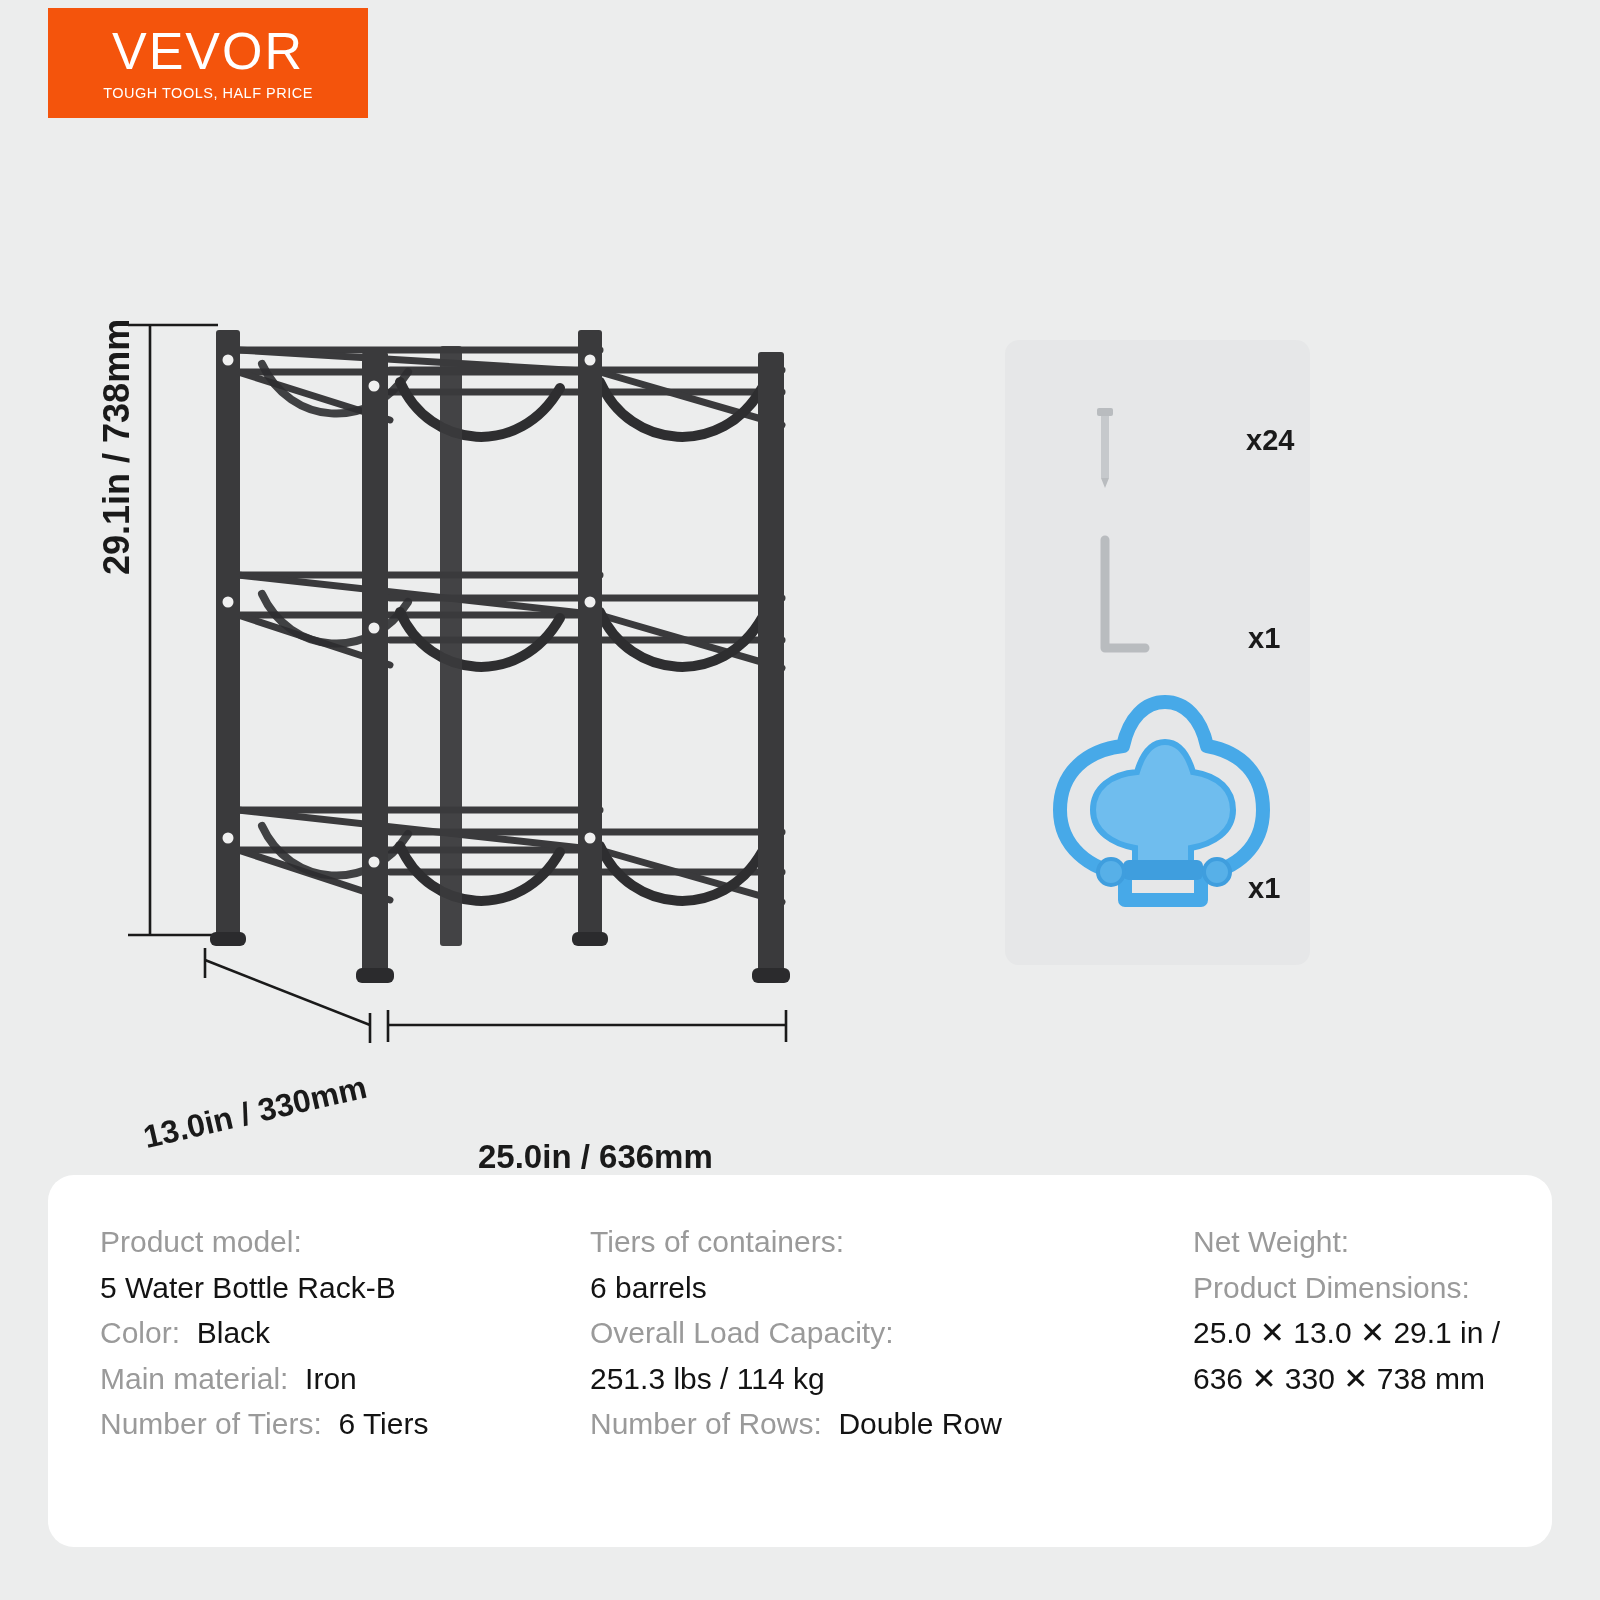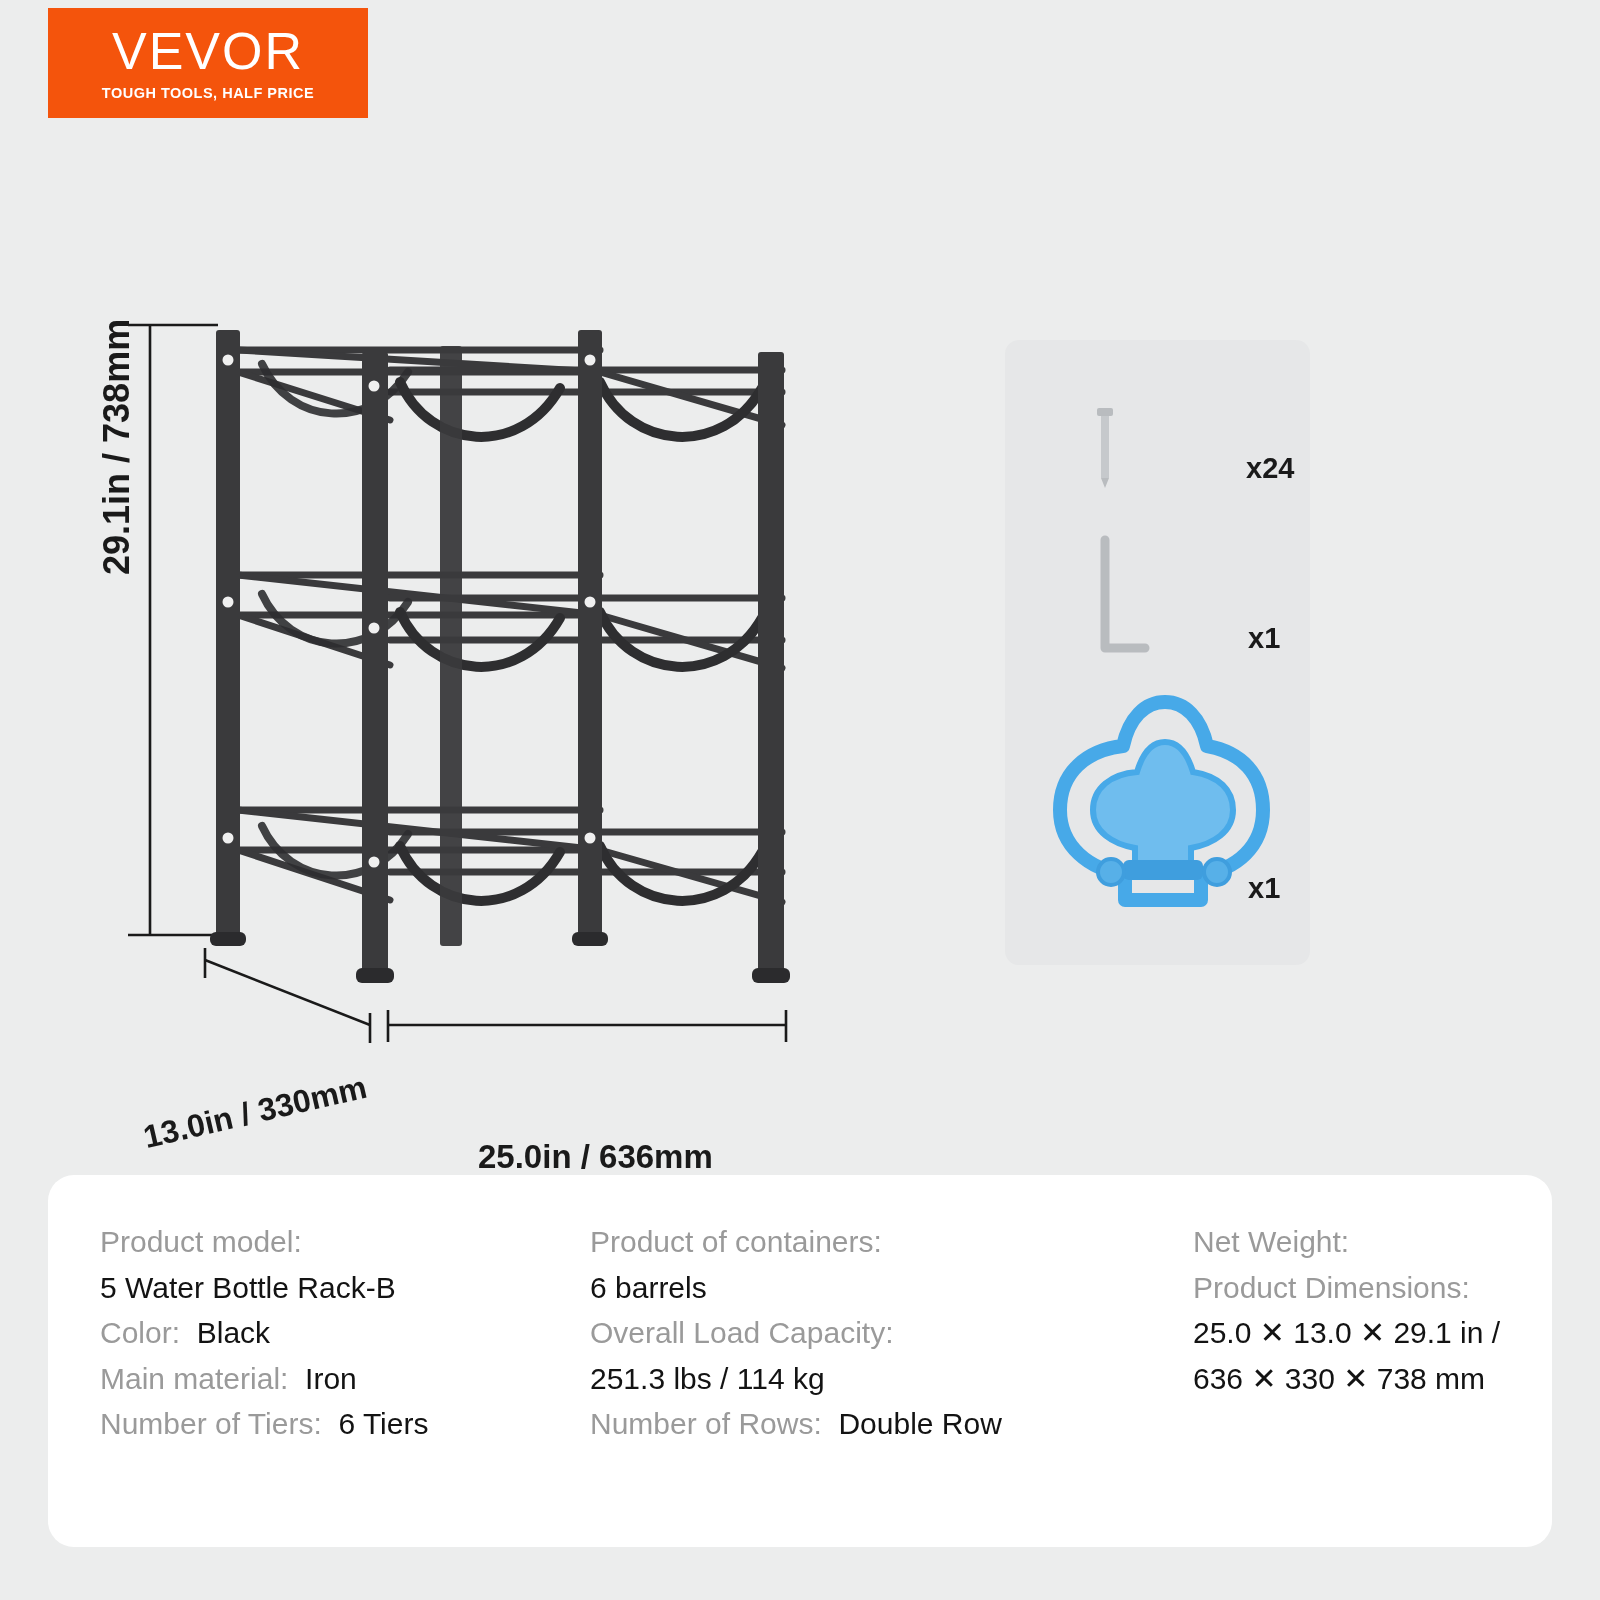--- a/index.html
+++ b/index.html
@@ -14,21 +14,21 @@
   .logo{
     position:absolute;left:48px;top:8px;width:320px;height:110px;
     background:#f4540c;
     display:flex;flex-direction:column;align-items:center;justify-content:center;
   }
   .logo .wordmark{
     color:#ffffff;font-size:52px;font-weight:normal;letter-spacing:2px;line-height:1;
     font-family:"Liberation Sans", sans-serif;
   }
   .logo .tagline{
-    color:#ffffff;font-size:14.5px;font-weight:bold;letter-spacing:.5px;margin-top:8px;
+    color:#ffffff;font-size:14.5px;font-weight:normal;letter-spacing:.5px;margin-top:8px;
   }
   
   .product-area{position:absolute;left:0;top:120px;width:1000px;height:1010px;}
   
   .dim-height{
     position:absolute;left:96px;top:455px;
     transform:rotate(-90deg);transform-origin:left top;
     font-size:36px;color:#1a1a1a;font-weight:bold;white-space:nowrap;
   }
   .dim-depth{
@@ -41,21 +41,21 @@
     font-size:33px;color:#1a1a1a;font-weight:bold;white-space:nowrap;
   }
   
   .parts-panel{
     position:absolute;left:1005px;top:340px;width:305px;height:625px;
     background:#e6e7e8;border-radius:14px;
   }
   .part-count{
     position:absolute;font-size:29px;color:#1a1a1a;font-weight:bold;
   }
-  .pc-screw{left:1246px;top:452px;}
+  .pc-screw{left:1246px;top:424px;}
   .pc-wrench{left:1248px;top:622px;}
   .pc-handle{left:1248px;top:872px;}
   
   .spec-card{
     position:absolute;left:48px;top:1175px;width:1504px;height:372px;
     background:#ffffff;border-radius:26px;
     box-sizing:border-box;
     padding:44px 52px 30px 52px;
     display:flex;
     gap:17px;
@@ -213,21 +213,21 @@
 
   <div class="spec-col c1">
     <div class="spec-line block-label">Product model:</div>
     <div class="spec-line block-value">5 Water Bottle Rack-B</div>
     <div class="spec-line"><span class="spec-label">Color:</span>&nbsp;&nbsp;<span class="spec-value">Black</span></div>
     <div class="spec-line"><span class="spec-label">Main material:</span>&nbsp;&nbsp;<span class="spec-value">Iron</span></div>
     <div class="spec-line"><span class="spec-label">Number of Tiers:</span>&nbsp;&nbsp;<span class="spec-value">6 Tiers</span></div>
   </div>
 
   <div class="spec-col c2">
-    <div class="spec-line block-label">Product of containers:</div>
+    <div class="spec-line block-label">Tiers of containers:</div>
     <div class="spec-line block-value">6 barrels</div>
     <div class="spec-line block-label">Overall Load Capacity:</div>
     <div class="spec-line block-value">251.3 lbs / 114 kg</div>
     <div class="spec-line"><span class="spec-label">Number of Rows:</span>&nbsp;&nbsp;<span class="spec-value">Double Row</span></div>
   </div>
 
   <div class="spec-col c3">
     <div class="spec-line block-label">Net Weight:</div>
     <div class="spec-line block-label">Product Dimensions:</div>
     <div class="spec-line block-value">25.0 ✕ 13.0 ✕ 29.1 in /</div>

